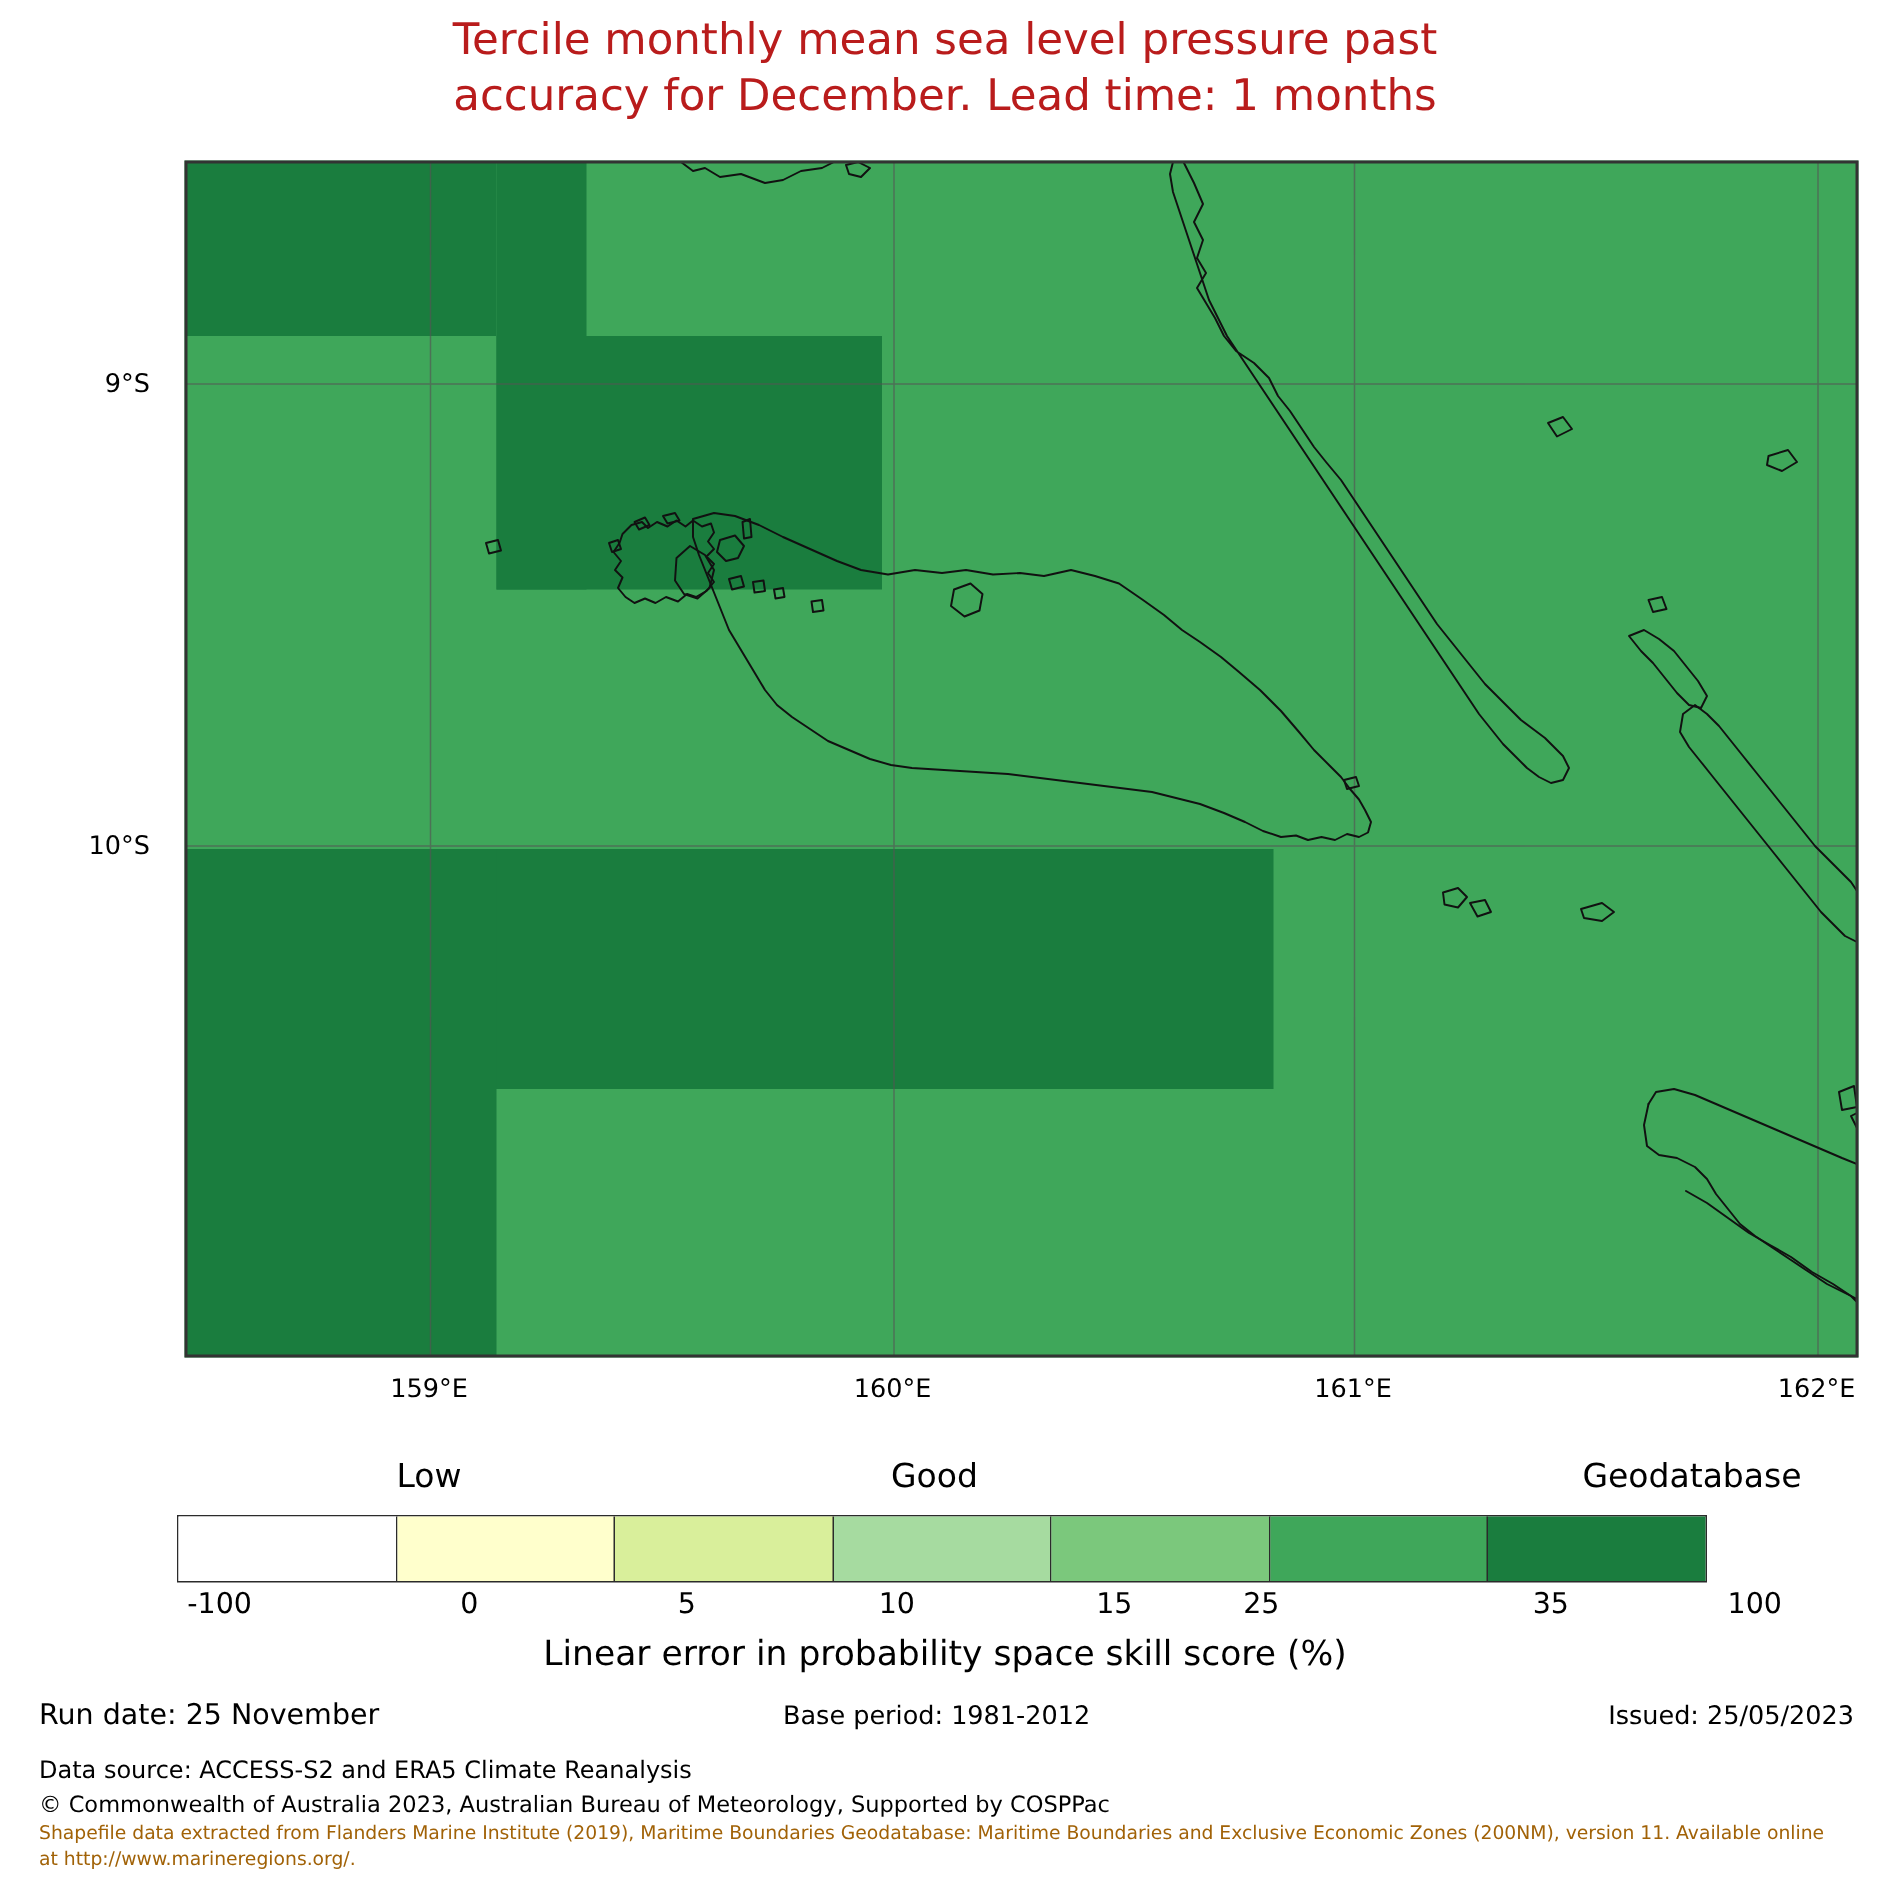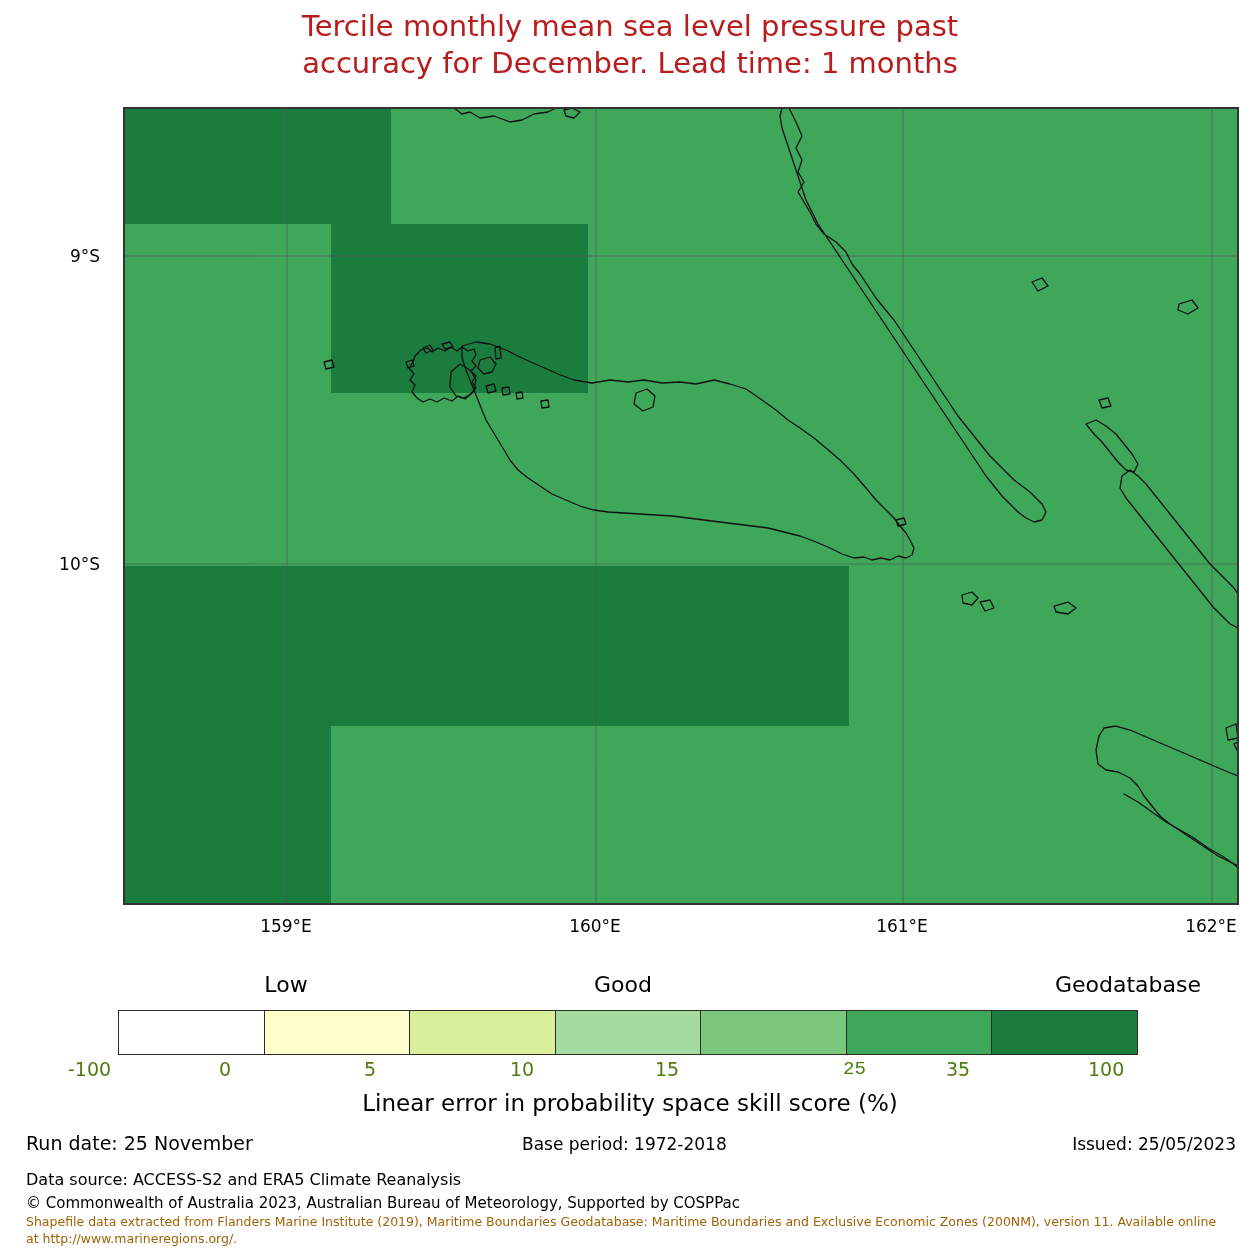--- a/index.html
+++ b/index.html
@@ -44,21 +44,21 @@
   .cb-cat{
     position:absolute;font-size:22px;color:#000;text-align:center;width:220px;top:12px;
   }
   #cbar{
     position:absolute;left:118px;top:50px;width:1020px;height:45px;
     display:flex;border:1px solid #2b2b2b;box-sizing:border-box;
   }
   #cbar .seg{height:100%;border-right:1px solid #2b2b2b;box-sizing:border-box;}
   #cbar .seg:last-child{border-right:none;}
   .cb-tick{
-    position:absolute;top:98px;font-size:19px;color:#4d7c0f;text-align:left;width:100px;
+    position:absolute;top:98px;font-size:19px;color:#000000;text-align:right;width:100px;
   }
   #cbar-label{
     position:absolute;left:0;top:1090px;width:1260px;text-align:center;
     font-size:23px;color:#000;
   }
 
   
   #footer{position:absolute;left:0;top:1132px;width:1260px;}
   .f-row{position:relative;height:26px;}
   .f-run{position:absolute;left:26px;top:0;font-size:19px;}
@@ -205,30 +205,30 @@
     <div class="seg" style="flex:1;background:#7bc87c;"></div>
     <div class="seg" style="flex:1;background:#3fa75a;"></div>
     <div class="seg" style="flex:1;background:#1a7d3e;"></div>
   </div>
 
   <div class="cb-tick" style="left:68px;">-100</div>
   <div class="cb-tick" style="left:219px;">0</div>
   <div class="cb-tick" style="left:364px;">5</div>
   <div class="cb-tick" style="left:510px;">10</div>
   <div class="cb-tick" style="left:655px;">15</div>
-  <div class="cb-tick" style="left:843px;font-family:Liberation Mono, monospace;">25</div>
+  <div class="cb-tick" style="left:753px;">25</div>
   <div class="cb-tick" style="left:946px;">35</div>
   <div class="cb-tick" style="left:1088px;">100</div>
 </div>
 
 <div id="cbar-label">Linear error in probability space skill score (%)</div>
 
 <div id="footer">
   <div class="f-row">
     <span class="f-run">Run date: 25 November</span>
-    <span class="f-base">Base period: 1972-2018</span>
+    <span class="f-base">Base period: 1981-2012</span>
     <span class="f-issued">Issued: 25/05/2023</span>
   </div>
   <span class="f-src">Data source: ACCESS-S2 and ERA5 Climate Reanalysis</span>
   <span class="f-copy">© Commonwealth of Australia 2023, Australian Bureau of Meteorology, Supported by COSPPac</span>
 </div>
 
 <div id="shapefile">Shapefile data extracted from Flanders Marine Institute (2019), Maritime Boundaries Geodatabase: Maritime Boundaries and Exclusive Economic Zones (200NM), version 11. Available online at http://www.marineregions.org/.</div>
 
 </body></html>

